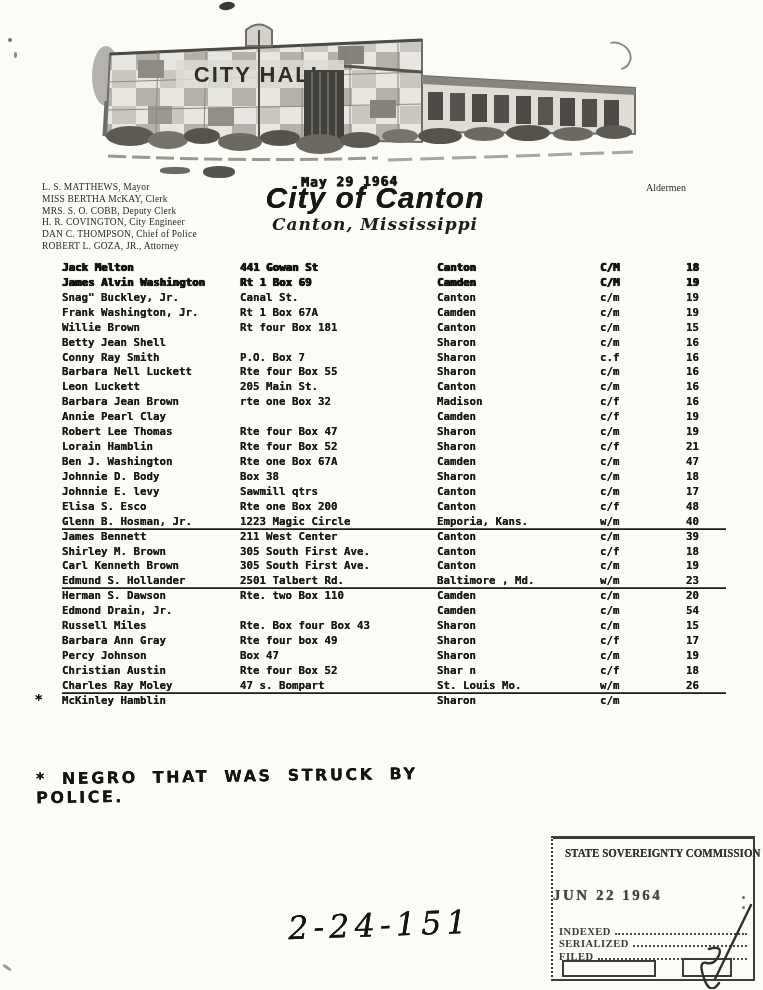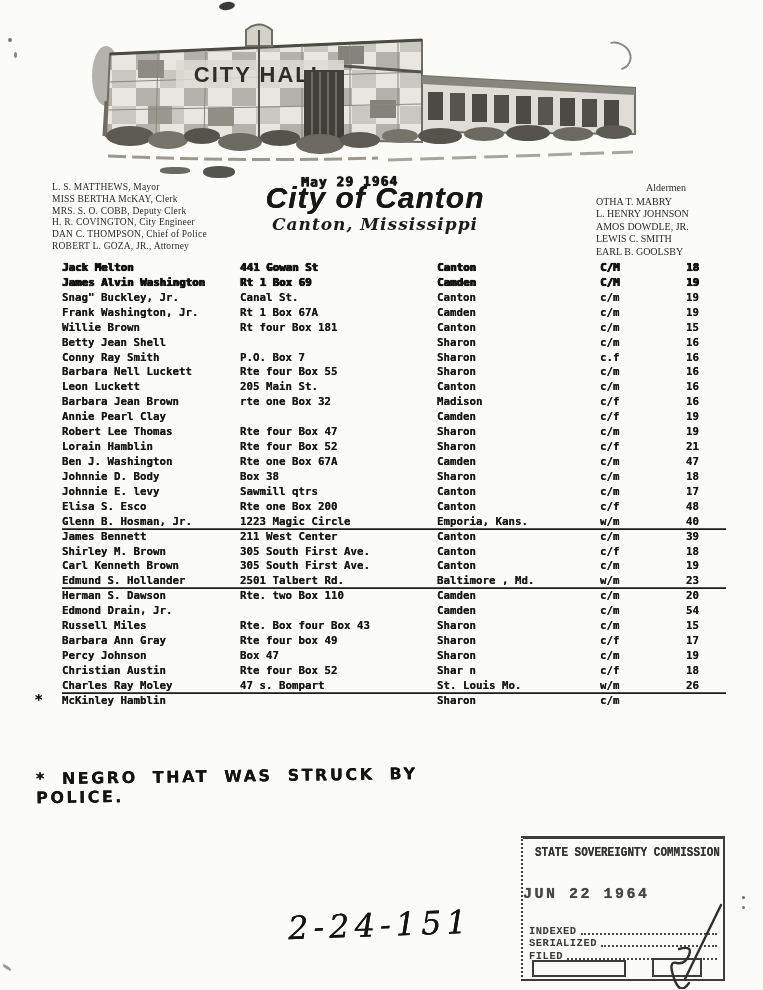--- a/index.html
+++ b/index.html
@@ -3,21 +3,21 @@
 <meta charset="utf-8">
 <style>
   html,body{margin:0;padding:0;background:#e8e8e4;}
   .page{
     position:relative;width:763px;height:990px;margin:0 auto;
     background:#fbfbf8;overflow:hidden;
     font-family:"Liberation Serif",serif;color:#1d1d1b;
   }
   
   .building-art{position:absolute;left:88px;top:16px;width:580px;height:150px;}
-  .officials{position:absolute;left:52px;top:182px;width:215px;
+  .officials{position:absolute;left:42px;top:182px;width:215px;
     font-size:9.5px;line-height:11.8px;font-family:"Liberation Serif",serif;
     color:#2a2a28;letter-spacing:.2px;}
   .aldermen{position:absolute;left:596px;top:182px;width:140px;
     font-size:10px;line-height:12.6px;color:#2a2a28;}
   .aldermen .heading{display:block;text-align:center;margin-bottom:1px;}
   .date-stamp{position:absolute;left:301px;top:174px;
     font-family:"DejaVu Sans Mono",monospace;font-weight:bold;font-size:13px;
     letter-spacing:1px;color:#181816;transform:rotate(-.6deg);
     text-shadow:0 0 1px #000,0.7px 0 0 #151513;z-index:3;}
   .city-title{position:absolute;left:255px;top:181px;width:240px;text-align:center;
@@ -42,23 +42,23 @@
   
   .footnote{position:absolute;left:36px;top:766px;width:470px;
     font-family:"DejaVu Sans",sans-serif;font-weight:bold;font-size:16px;
     letter-spacing:2.5px;word-spacing:7px;color:#141412;
     transform:rotate(-.8deg);text-shadow:0 0 .4px #000;}
   .file-number{position:absolute;left:288px;top:906px;
     font-family:"DejaVu Serif",serif;font-style:italic;font-size:32px;
     letter-spacing:5px;color:#141412;transform:rotate(-2deg);
     text-shadow:0 0 .5px #000;}
   
-  .stamp{position:absolute;left:521px;top:836px;width:200px;height:140px;
+  .stamp{position:absolute;left:551px;top:836px;width:200px;height:140px;
     border:2px solid #3c3c3a;border-top-width:3px;border-left-style:dotted;
-    color:#3a3a38;font-family:Liberation Mono, monospace;}
+    color:#3a3a38;font-family:Liberation Serif, serif;}
   .stamp-title{margin-top:7px;text-align:center;font-weight:bold;font-size:12.5px;
     white-space:nowrap;transform:scaleX(.88);color:#333331;
     text-shadow:0 0 .7px #444;}
   .stamp-date{margin-top:26px;text-align:left;font-weight:bold;font-size:15px;
     letter-spacing:2.5px;color:#45454:;color:#454543;text-shadow:0 0 .8px #555;}
   .stamp-fields{position:absolute;left:6px;top:85px;width:188px;}
   .stamp-field{display:flex;align-items:flex-end;height:12.5px;
     font-size:10.5px;font-weight:bold;letter-spacing:.5px;color:#3a3a38;}
   .stamp-field .leader{flex:1;border-bottom:2px dotted #4a4a48;margin:0 0 2px 4px;}
   .stamp-box-left{position:absolute;left:9px;top:121px;width:90px;height:13px;
@@ -157,27 +157,20 @@
   <div class="officials">
       <div>L. S. MATTHEWS, Mayor</div>
       <div>MISS BERTHA McKAY, Clerk</div>
       <div>MRS. S. O. COBB, Deputy Clerk</div>
       <div>H. R. COVINGTON, City Engineer</div>
       <div>DAN C. THOMPSON, Chief of Police</div>
       <div>ROBERT L. GOZA, JR., Attorney</div>
     </div>
   <div class="aldermen">
     <span class="heading">Aldermen</span>
-    <div>
-        <div>OTHA T. MABRY</div>
-        <div>L. HENRY JOHNSON</div>
-        <div>AMOS DOWDLE, JR.</div>
-        <div>LEWIS C. SMITH</div>
-        <div>EARL B. GOOLSBY</div>
-      </div>
   </div>
 
   <div class="roster">
       <div class="row b">
         <span class="cell name">Jack Melton</span>
         <span class="cell address">441 Gowan St</span>
         <span class="cell city">Canton</span>
         <span class="cell code">C/M</span>
         <span class="cell age">18</span>
       </div>

